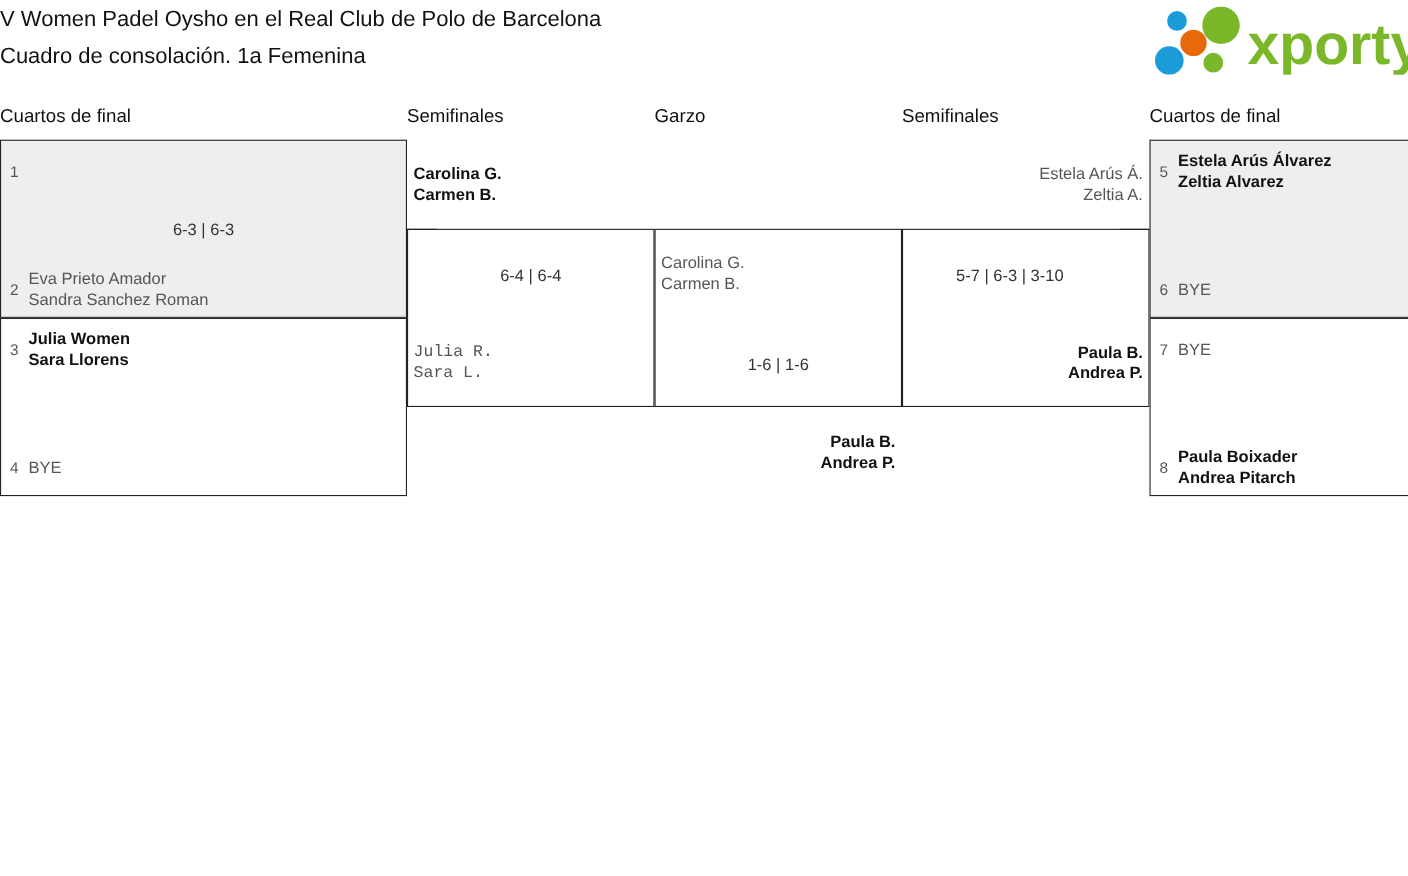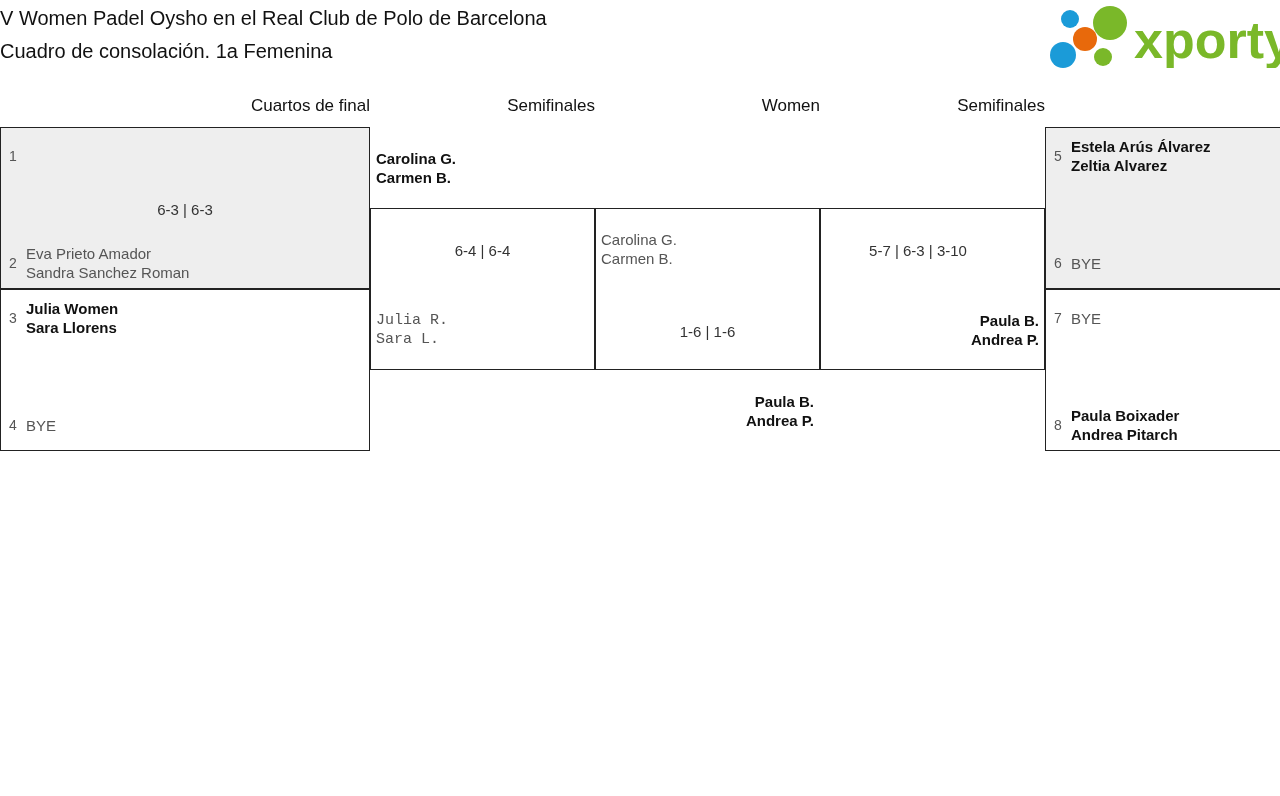--- a/index.html
+++ b/index.html
@@ -12,21 +12,21 @@
   .stage{position:absolute;left:0;top:0;width:1280px;height:796px;overflow:hidden;}
 
   
   .title{position:absolute;left:0;top:2px;width:900px;}
   .title div{font-size:20px;line-height:33px;font-weight:400;color:#111;white-space:nowrap;}
 
   .logo{position:absolute;left:1048px;top:6px;width:232px;height:62px;}
   .logo svg{display:block;}
 
   
-  .rhead{position:absolute;top:96px;font-size:17px;color:#111;text-align:right;white-space:nowrap;}
+  .rhead{position:absolute;top:96px;font-size:17px;color:#111;text-align:left;white-space:nowrap;}
 
   
   .box{position:absolute;box-sizing:border-box;border:1px solid #222;}
   .box.gray{background:#eeeeee;}
   .box.plain{background:#ffffff;}
   .nobg{background:transparent;}
 
   
   .conn{position:absolute;background:#222;}
 
@@ -57,21 +57,21 @@
       <circle cx="62" cy="17" r="17" fill="#7AB829"></circle>
       <circle cx="37" cy="33" r="12" fill="#E8690B"></circle>
       <circle cx="15" cy="49" r="13" fill="#1B9BD8"></circle>
       <circle cx="55" cy="51" r="9" fill="#7AB829"></circle>
       <text x="86" y="52" font-family="Liberation Sans, sans-serif" font-size="52" font-weight="700" fill="#7AB829">xporty</text>
     </svg>
   </div>
 
   <div class="rhead" style="left:0px;width:370px;">Cuartos de final</div>
   <div class="rhead" style="left:370px;width:225px;">Semifinales</div>
-  <div class="rhead" style="left:595px;width:225px;">Women</div>
+  <div class="rhead" style="left:595px;width:225px;">Garzo</div>
   <div class="rhead" style="left:820px;width:225px;">Semifinales</div>
   <div class="rhead" style="left:1045px;width:370px;">Cuartos de final</div>
 
   <div class="box gray" style="left:0px;top:127px;width:370px;height:162px;"></div>
   <div class="seed" style="left:4px;top:148px;">1</div>
   <div class="score" style="left:0px;top:201px;width:370px;">6-3 | 6-3</div>
   <div class="seed" style="left:4px;top:255px;">2</div>
   <div class="team lose" style="left:26px;top:244px;">
     <div class="nm">Eva Prieto Amador</div>
     <div class="nm">Sandra Sanchez Roman</div>
@@ -108,20 +108,24 @@
     <div class="nm">Carmen B.</div>
   </div>
   <div class="score" style="left:595px;top:323px;width:225px;">1-6 | 1-6</div>
   <div class="team win rt" style="left:595px;top:392px;width:219px;">
     <div class="nm">Paula B.</div>
     <div class="nm">Andrea P.</div>
   </div>
 
   <div class="conn" style="left:1018px;top:208px;width:28px;height:1px;"></div>
   <div class="box nobg" style="left:820px;top:208px;width:225px;height:162px;"></div>
+  <div class="team lose rt" style="left:820px;top:149px;width:219px;">
+    <div class="nm">Estela Arús Á.</div>
+    <div class="nm">Zeltia A.</div>
+  </div>
   <div class="score" style="left:820px;top:242px;width:196px;">5-7 | 6-3 | 3-10</div>
   <div class="team win rt" style="left:820px;top:311px;width:219px;">
     <div class="nm">Paula B.</div>
     <div class="nm">Andrea P.</div>
   </div>
 
   <div class="box gray" style="left:1045px;top:127px;width:370px;height:162px;"></div>
   <div class="seed" style="left:1049px;top:148px;">5</div>
   <div class="team win" style="left:1071px;top:137px;">
     <div class="nm">Estela Arús Álvarez</div>

